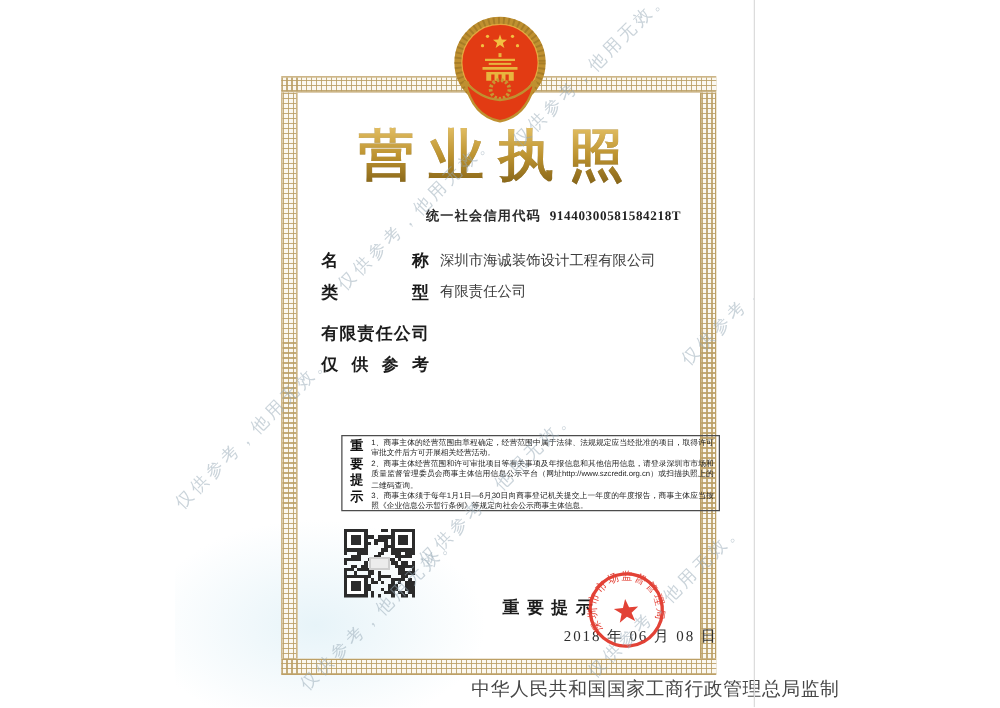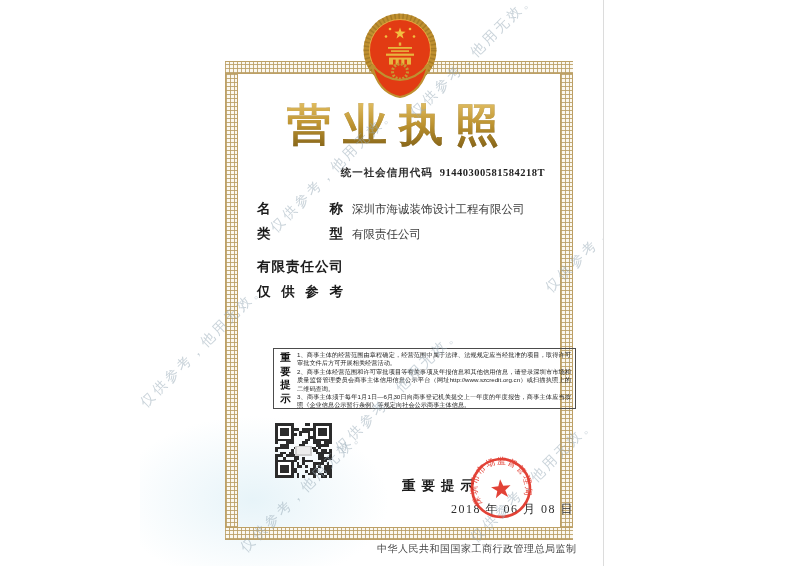--- a/index.html
+++ b/index.html
@@ -51,21 +51,21 @@
     text-align:justify;overflow:hidden;}
   .nbody p{margin:0;}
   
   .qr{left:275px;top:423px;width:57px;height:55px;shape-rendering:crispEdges;}
   
   .registrar{left:402px;top:477px;font-size:13.5px;font-weight:700;letter-spacing:6px;color:#1d1d1d;white-space:nowrap;}
   .issue-date{left:451px;top:501px;font-size:12px;color:#2e2e2e;letter-spacing:1.5px;
     font-family:"Liberation Serif",serif;white-space:nowrap;}
   .seal{left:468px;top:455px;width:66px;height:66px;opacity:.92;}
   
-  .footer{left:377px;top:542px;font-size:10px;color:#474747;letter-spacing:.5px;
+  .footer{left:377px;top:542px;font-size:15px;color:#474747;letter-spacing:.5px;
     font-family:"Liberation Serif",serif;white-space:nowrap;}
   
   .wm-layer{left:0;top:0;width:603px;height:566px;overflow:hidden;pointer-events:none;z-index:30;}
   .wm{position:absolute;font-size:14px;letter-spacing:3px;color:#96a9b6;opacity:.5;
     white-space:nowrap;height:16px;line-height:16px;transform:rotate(-45deg);transform-origin:0 100%;}
   .wm1{left:418px;top:104px;} .wm2{left:278px;top:219px;} .wm3{left:148px;top:394px;}
   .wm4{left:343px;top:439px;} .wm5{left:248px;top:539px;} .wm6{left:478px;top:529px;}
   .wm7{left:553px;top:279px;}
 </style>
 </head>

